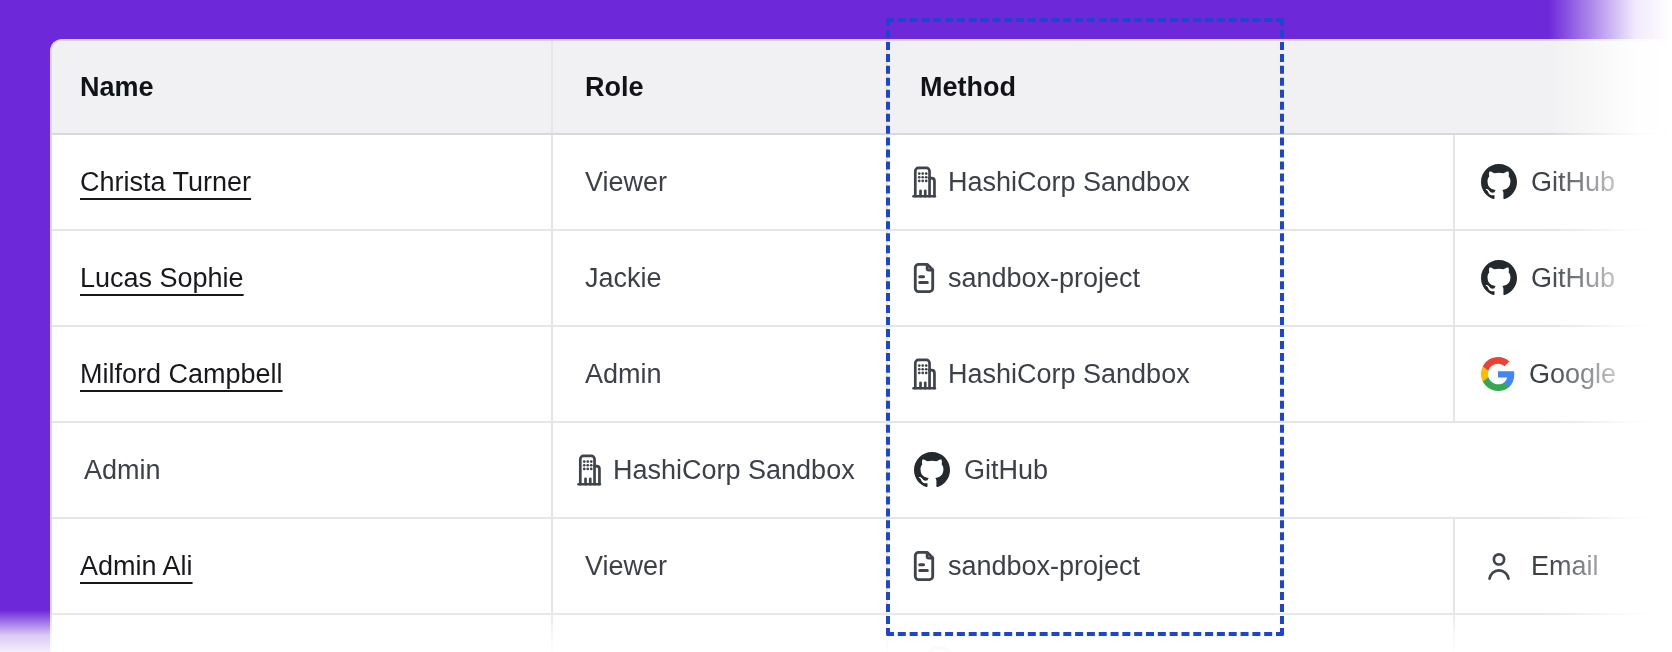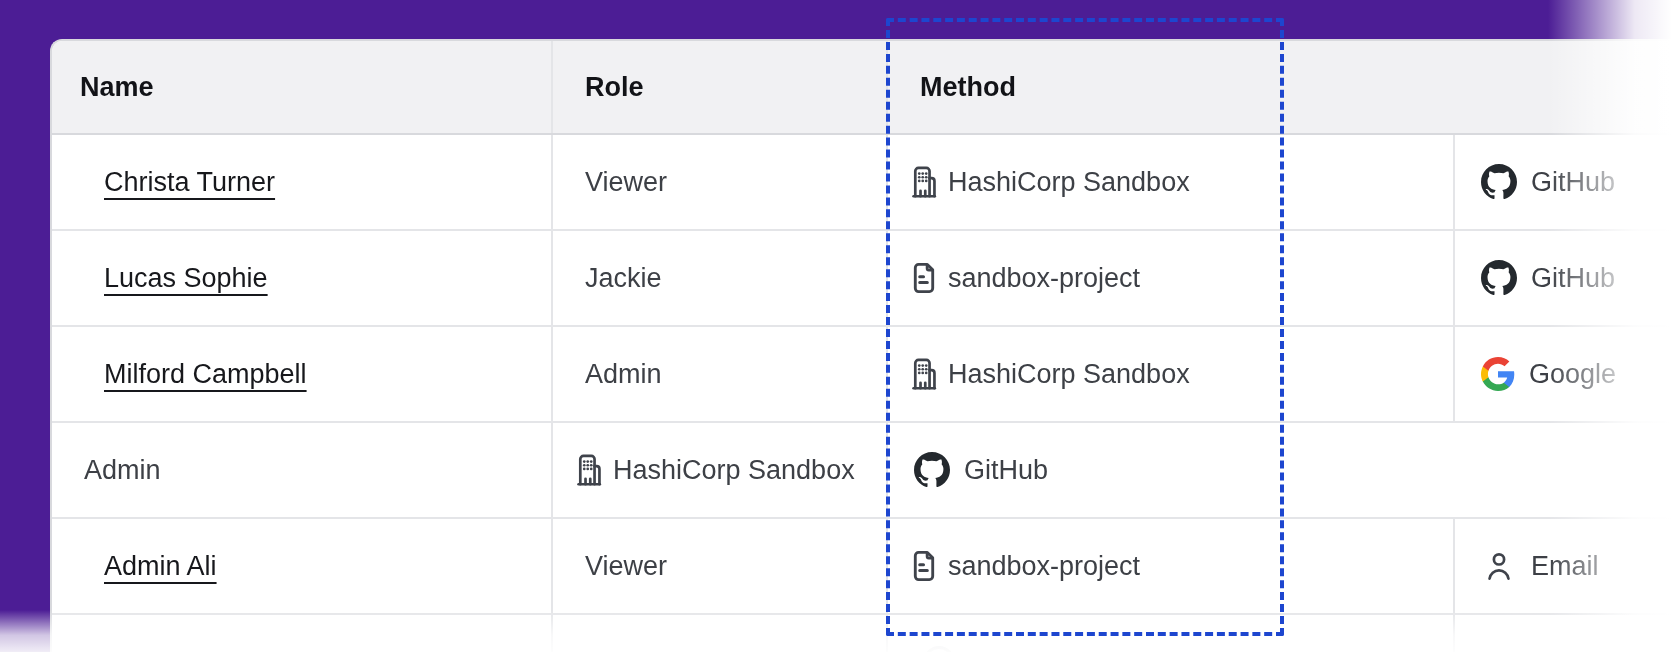--- a/index.html
+++ b/index.html
@@ -1,16 +1,16 @@
 <!DOCTYPE html>
 <html style="--annotation_blue: #1d46cf; --header_bg: #f1f1f3; --border: #e4e5e8; --outer_border: #d8d9dd; --header_text: #121317; --body_text: #3d4046; --link_text: #17181c; --icon_stroke: #3f434b; --github_black: #24292e; --google_blue: #4285F4; --google_green: #34A853; --google_yellow: #FBBC05; --google_red: #EA4335;"><head>
 <meta charset="utf-8">
 <style>
   html,body{margin:0;padding:0;background:#fff;}
-  .stage{position:relative;width:1672px;height:652px;overflow:hidden;background:#4c1d95;
+  .stage{position:relative;width:1672px;height:652px;overflow:hidden;background:#6d28d9;
          font-family:"Liberation Sans",sans-serif;-webkit-font-smoothing:antialiased;}
 
   
   .table{position:absolute;left:50px;top:39px;width:1810px;z-index:10;
          border-left:2px solid var(--outer_border);border-top:2px solid var(--outer_border);
          border-top-left-radius:12px;overflow:hidden;background:#fff;}
   .thead{display:grid;grid-template-columns:501px 335px 567px 407px;height:92px;
          background:var(--header_bg);border-bottom:2px solid var(--outer_border);}
   .th{display:flex;align-items:center;font-size:27px;font-weight:700;color:var(--header_text);
       border-right:2px solid var(--border);}
@@ -20,21 +20,21 @@
   .cell{display:flex;align-items:center;font-size:27px;color:var(--body_text);
         border-right:2px solid var(--border);min-width:0;}
   .cell:last-child{border-right:none;}
   .c-name{padding-left:28px;}
   .c-role{padding-left:32px;}
   .c-scope{padding-left:30px;}
   .c-method{padding-left:32px;}
   .cell.c-scope{padding-left:17px;gap:5px;}
   .cell.c-method{padding-left:26px;gap:14px;}
   .name-link{color:var(--link_text);font-weight:500;text-decoration:underline;
-             text-decoration-thickness:2px;text-underline-offset:7px;cursor:pointer;margin-left:24px;}
+             text-decoration-thickness:2px;text-underline-offset:7px;cursor:pointer;}
   .icon{display:flex;align-items:center;justify-content:center;flex:0 0 auto;}
   .icon svg{display:block;}
 
   
   .row.partial{height:60px;border-bottom:none;}
   .partial-circle{width:26px;height:26px;border:3px solid #d9dadd;border-radius:50%;
                   margin-left:18px;align-self:flex-start;margin-top:31px;}
 
   
   .fade-right{position:absolute;top:0;left:1548px;width:124px;height:652px;z-index:20;pointer-events:none;

